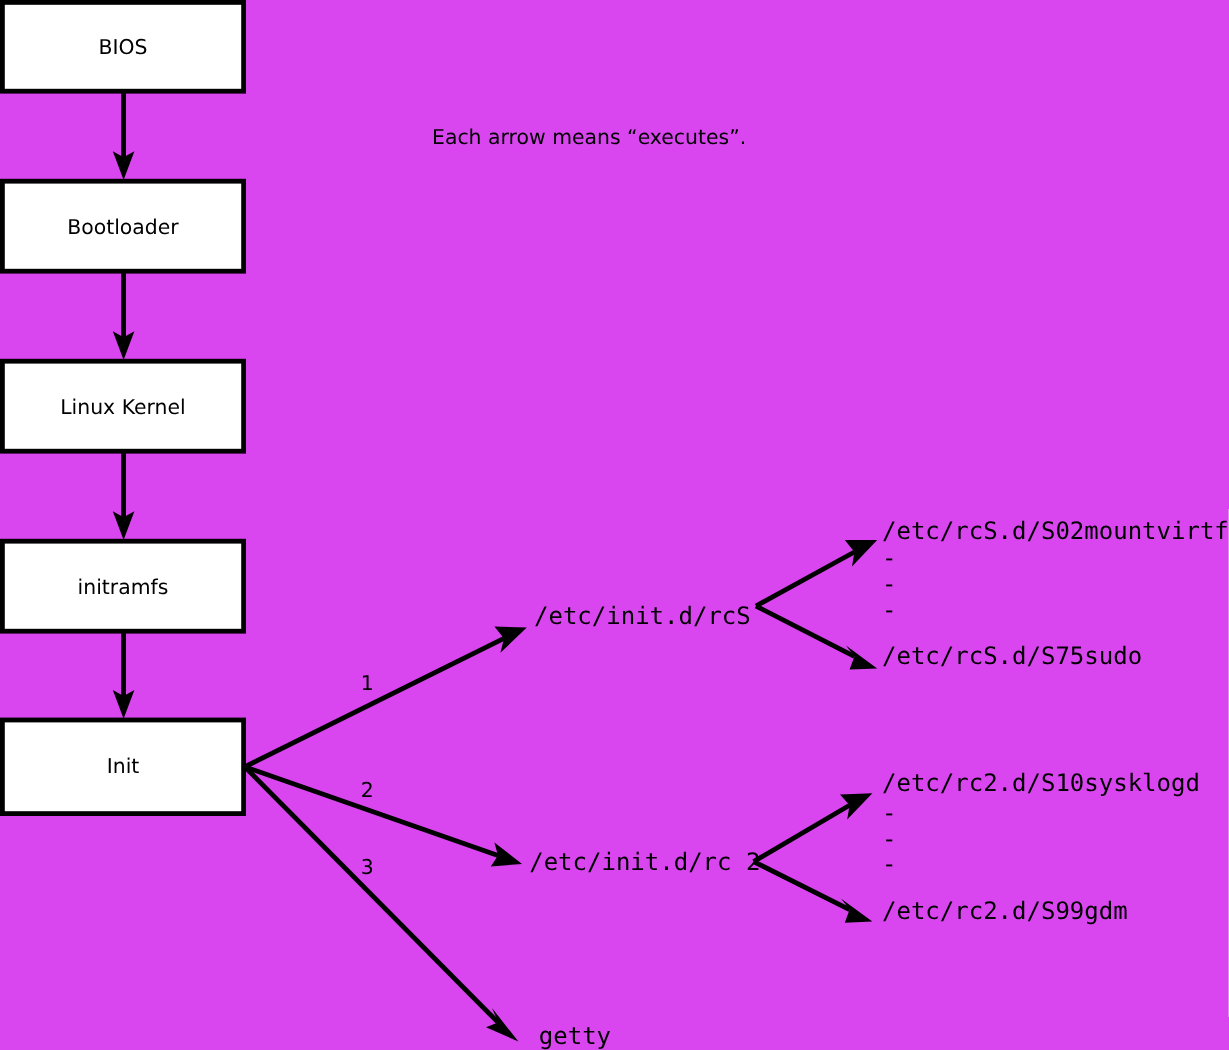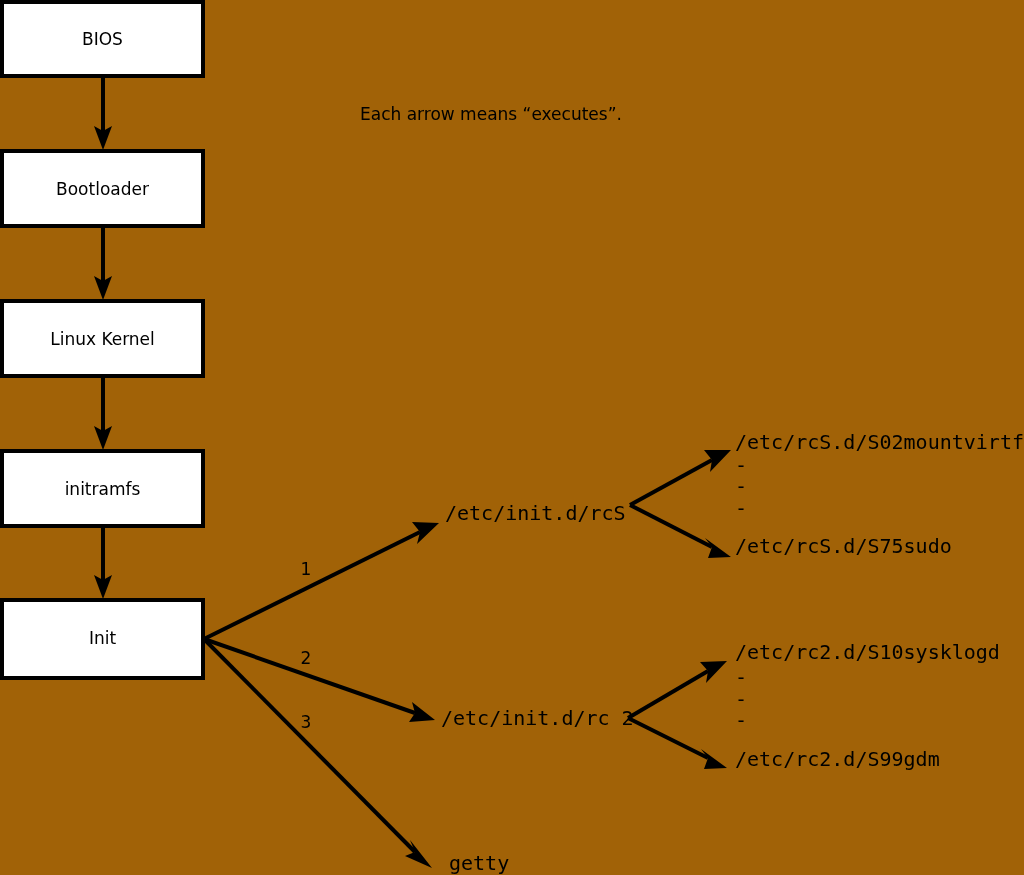--- a/index.html
+++ b/index.html
@@ -7,21 +7,21 @@
     padding: 0;
     background: #ffffff;
   }
   body {
     font-family: "Liberation Sans", sans-serif;
   }
   #canvas {
     position: relative;
     width: 1024px;
     height: 875px;
-    background: #a16207;
+    background: #d946ef;
     overflow: hidden;
   }
   #diagram-svg {
     position: absolute;
     left: 0;
     top: 0;
     width: 1024px;
     height: 875px;
   }
   .box-label {

